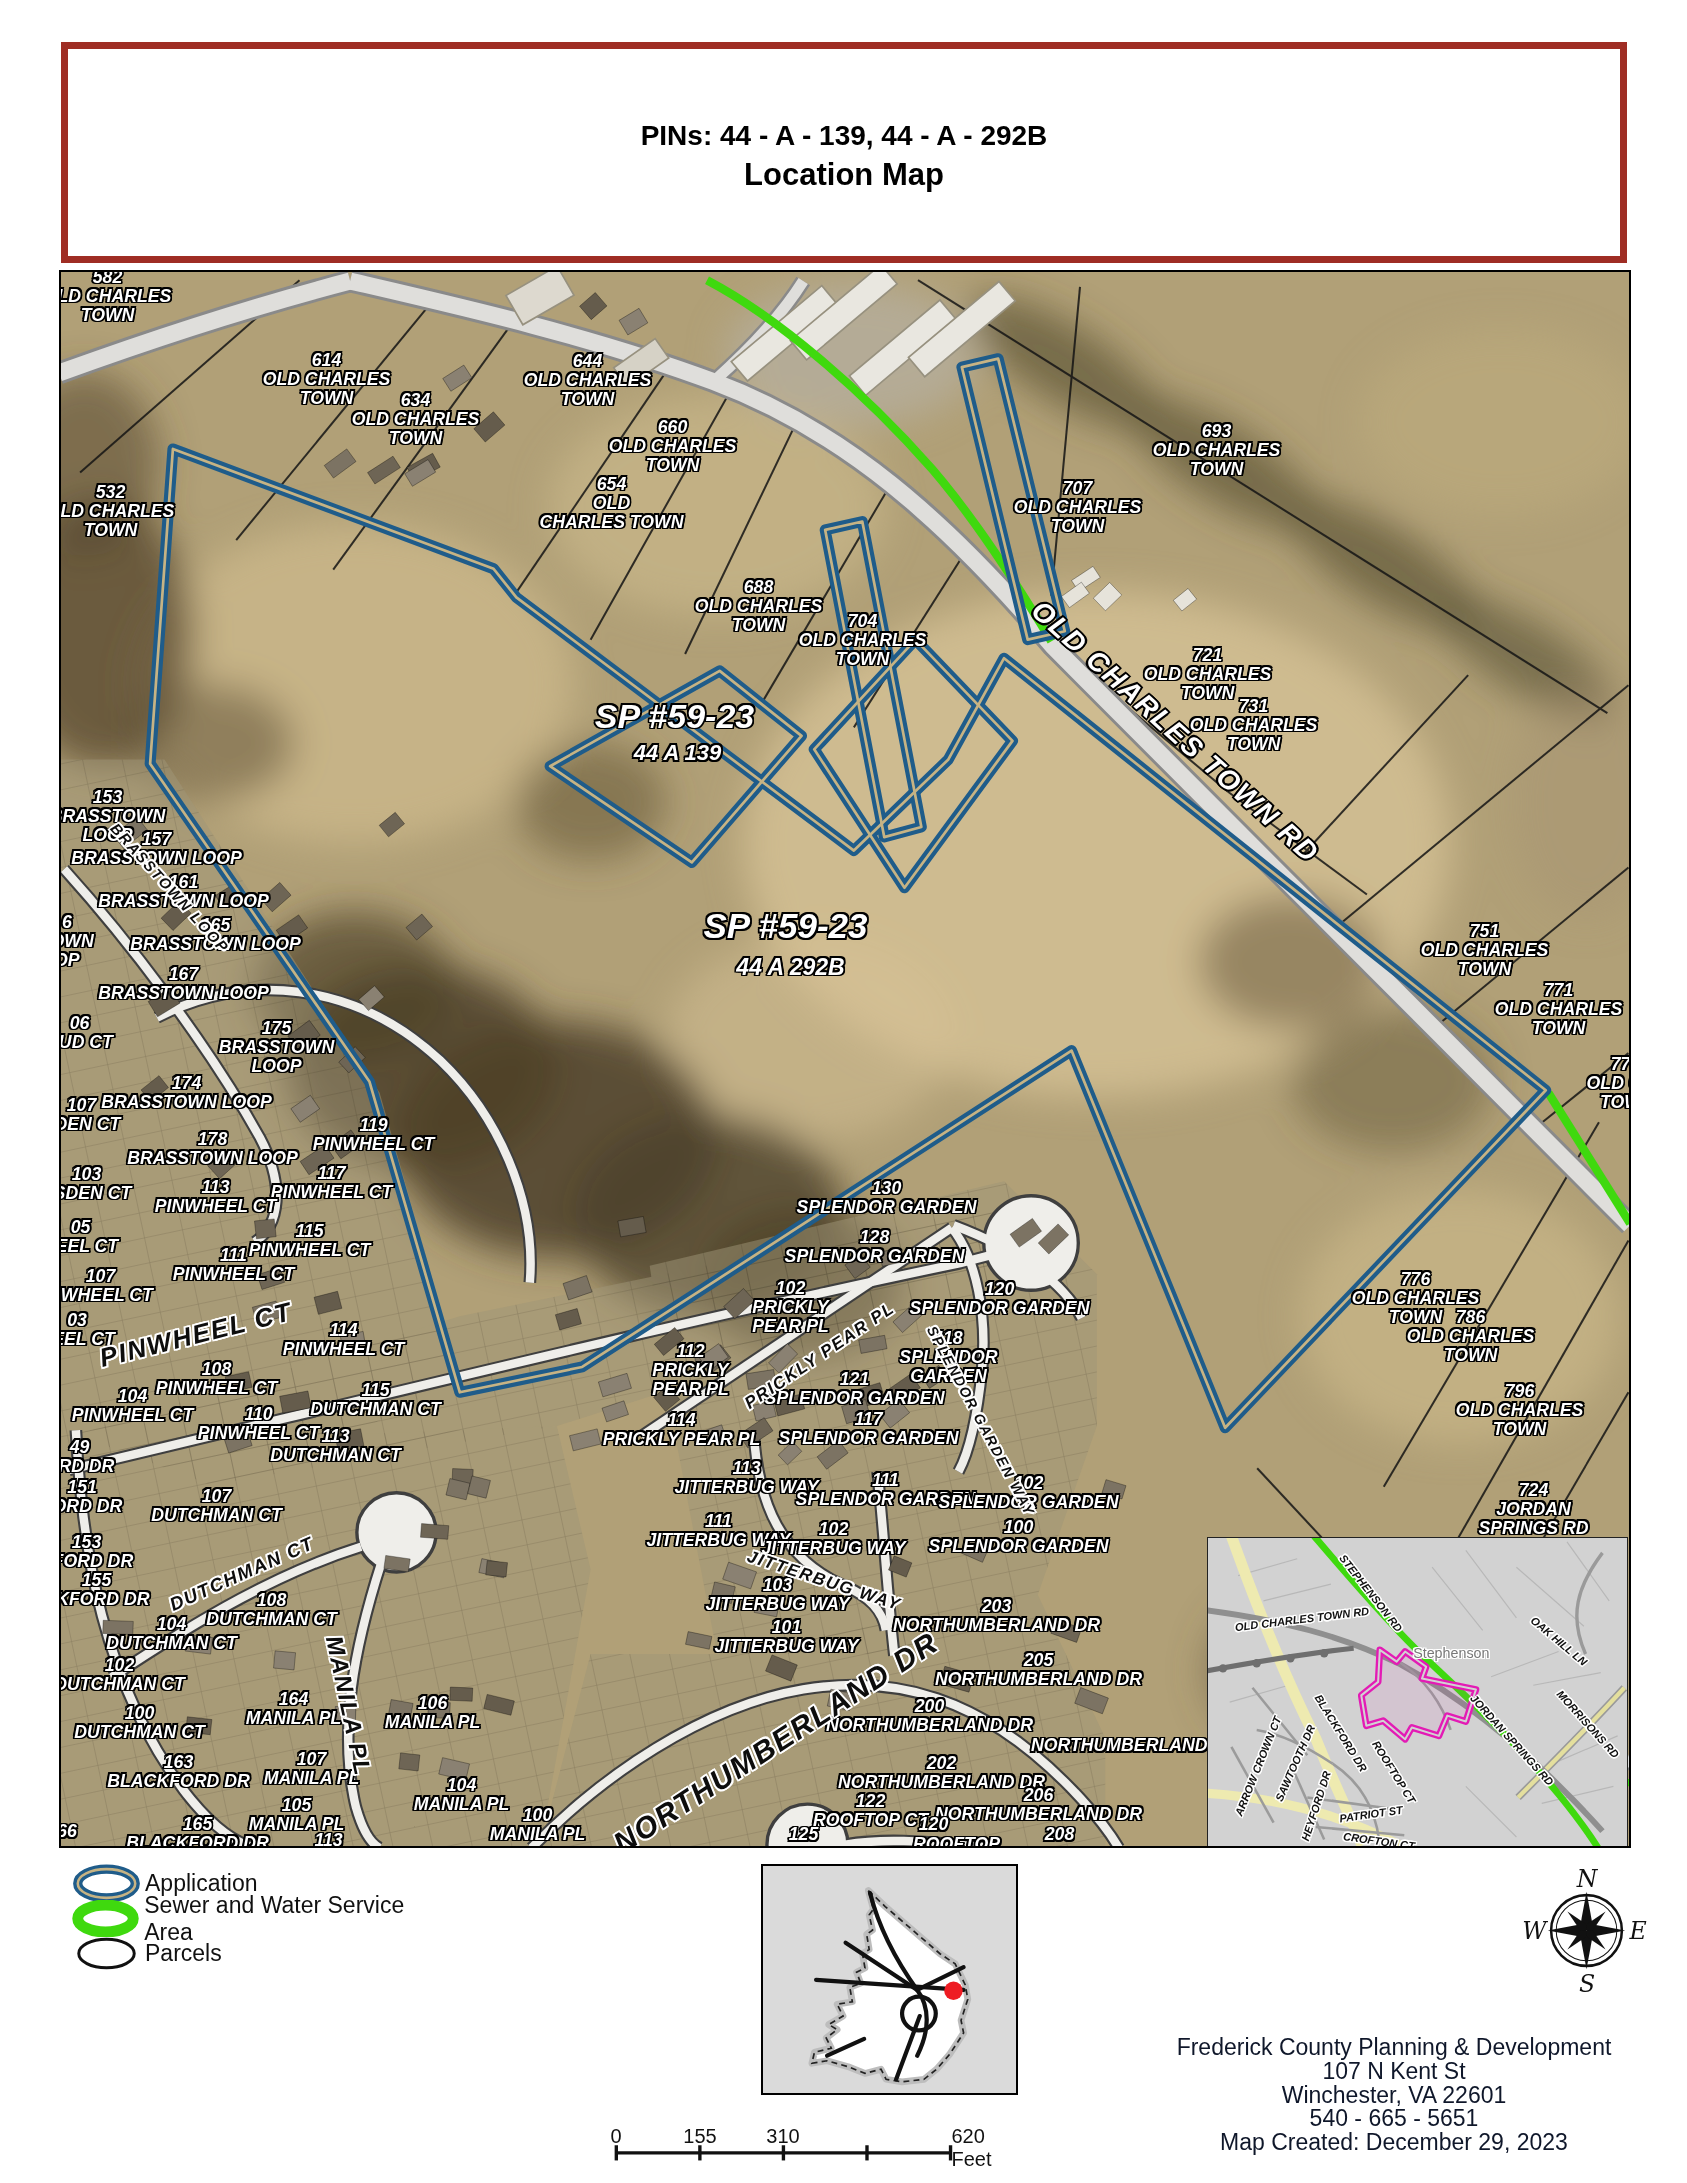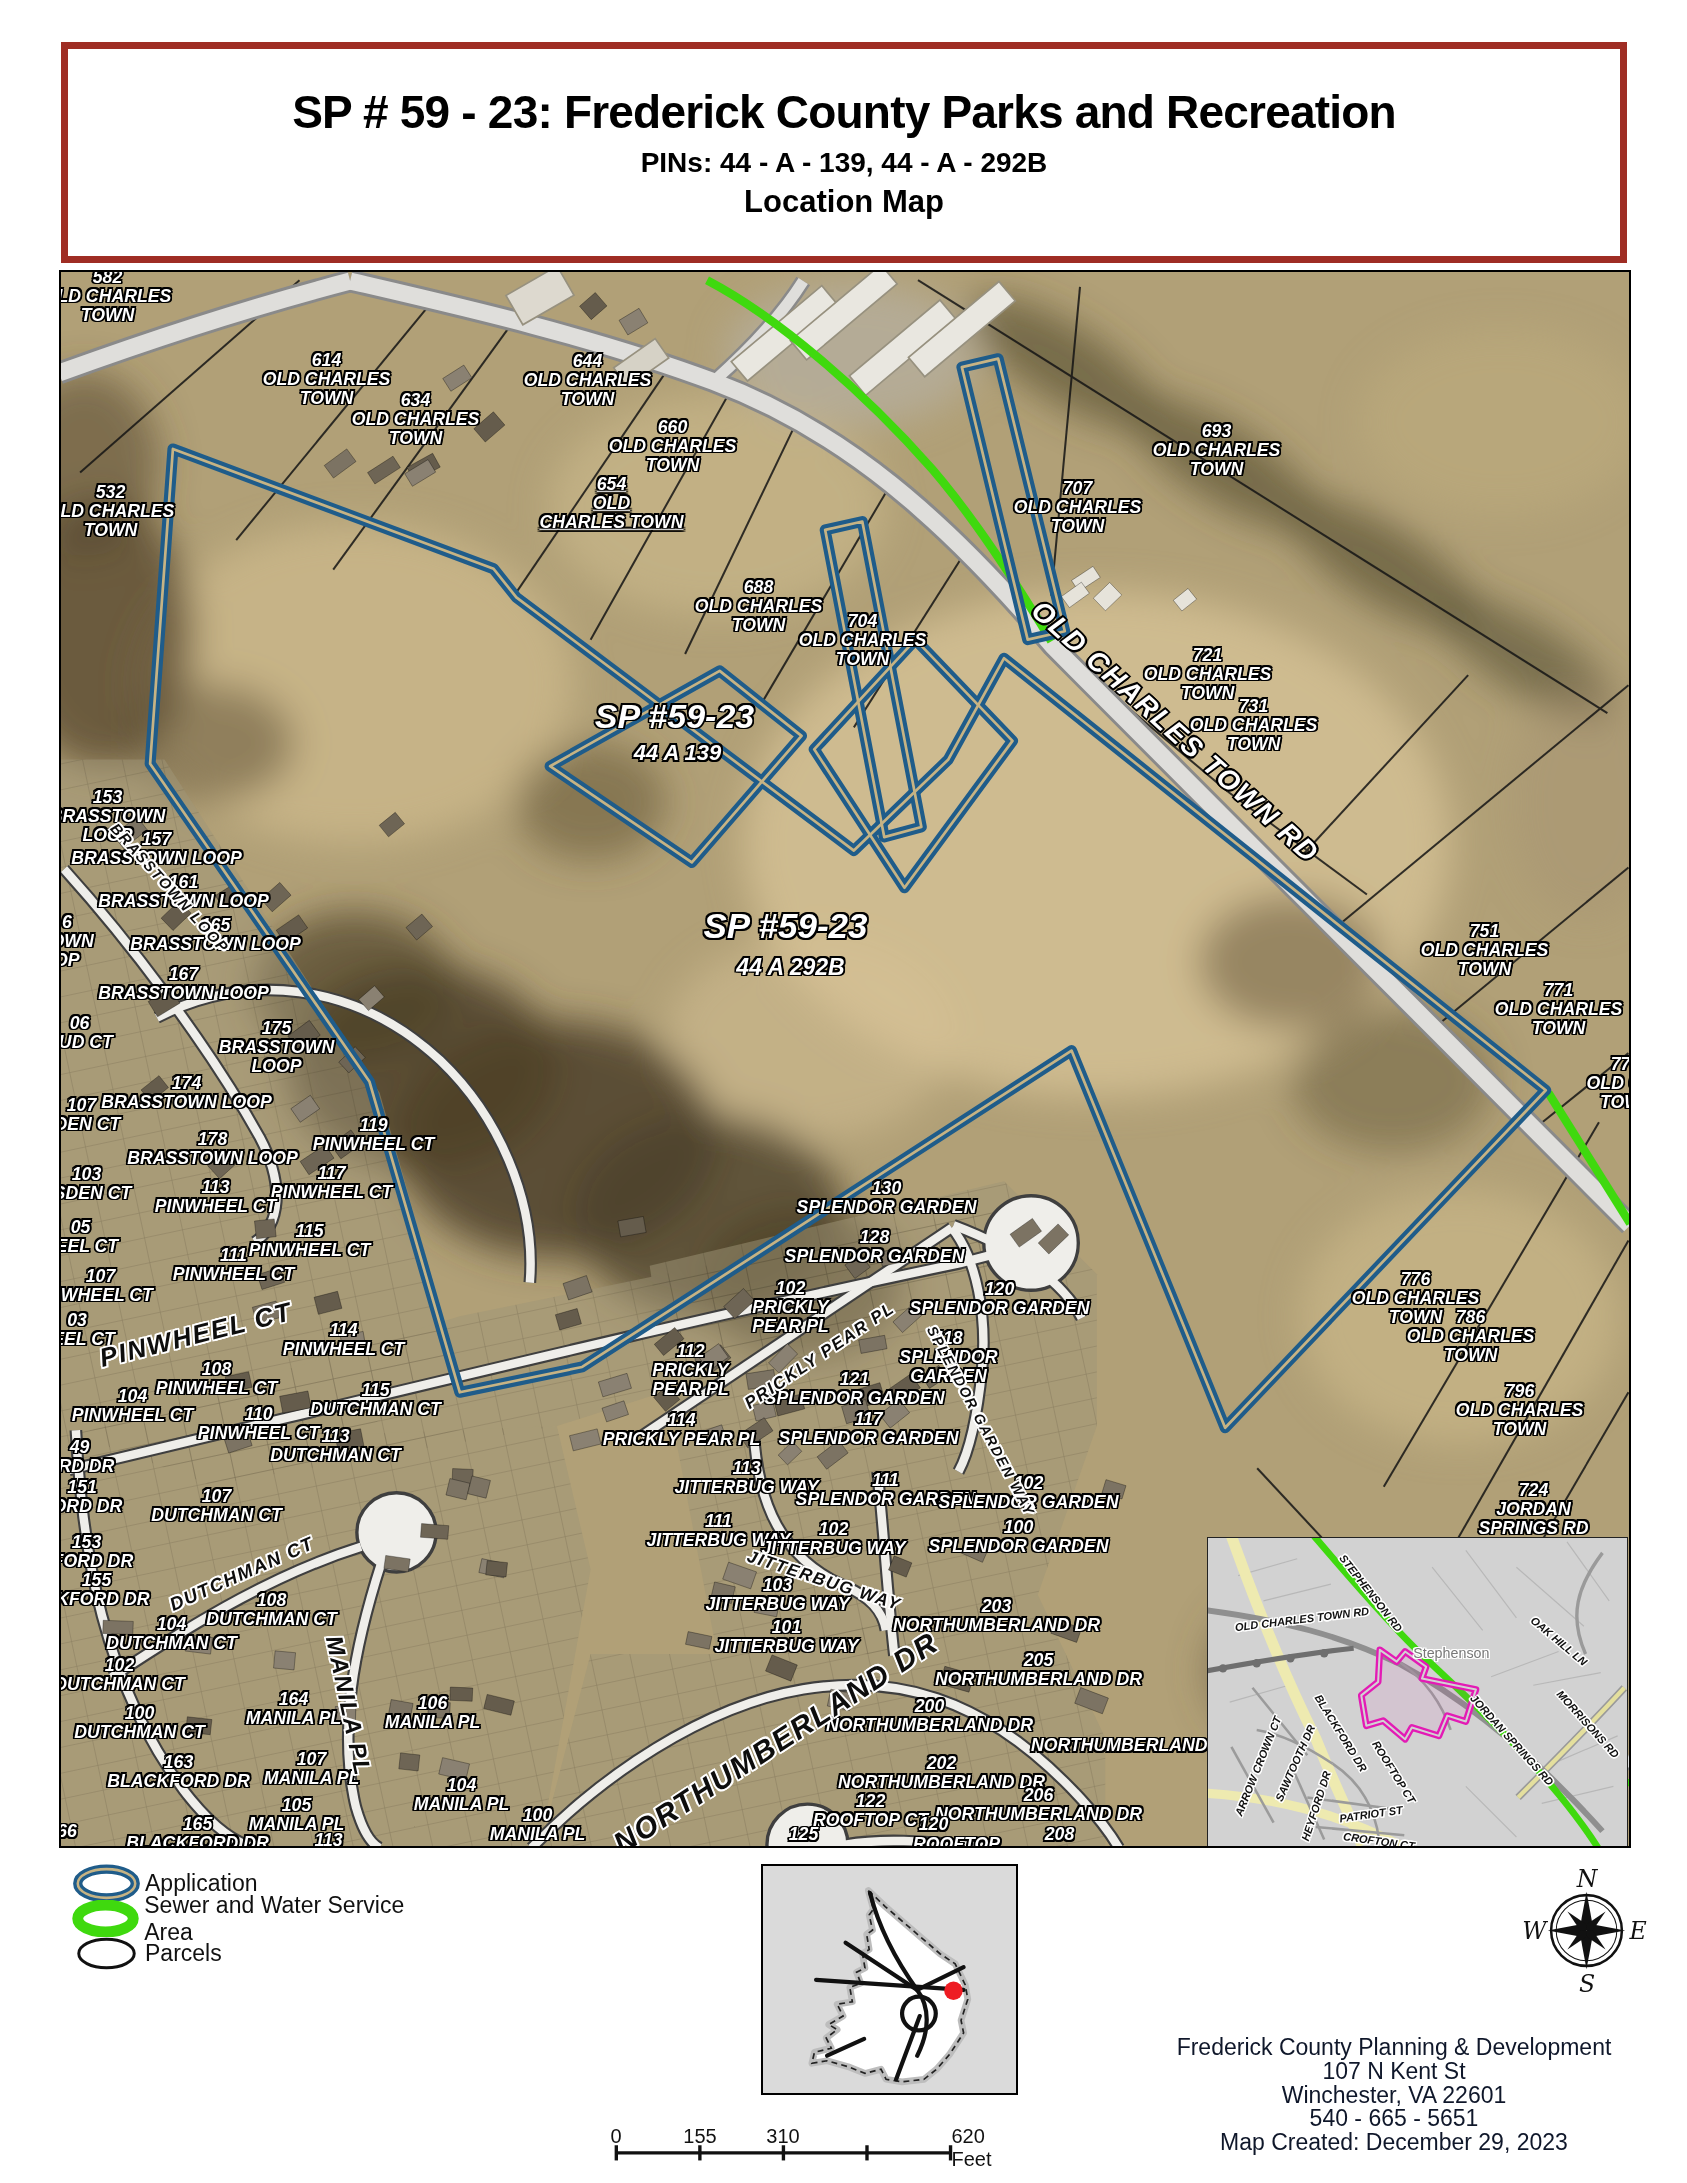--- a/index.html
+++ b/index.html
@@ -77,21 +77,20 @@
   .footer{position:absolute;left:1141px;top:2036px;width:506px;text-align:center;
     color:#0f172a;font-size:23px;line-height:23px}
   .footer div{margin-bottom:0.8px}
 </style>
 </head>
 <body>
 
 <div class="page">
 
   <header class="title-box">
-    <div class="t1">SP # 59 - 23: Frederick County Parks and Recreation</div>
     <div class="t2">PINs: 44 - A - 139, 44 - A - 292B</div>
     <div class="t4">Location Map</div>
   </header>
 
   <div id="map">
     <svg class="base" width="1572" height="1578" viewBox="70 320 1863 1870" xmlns="http://www.w3.org/2000/svg">
       <defs>
         <filter id="blur" x="-40%" y="-40%" width="180%" height="180%">
             <feGaussianBlur stdDeviation="22"></feGaussianBlur>
           </filter>
@@ -369,21 +368,21 @@
         <div class="plbl" style="left: 529px; top: 111px;">
           <div>644</div>
           <div>OLD CHARLES</div>
           <div>TOWN</div>
         </div>
         <div class="plbl" style="left: 614px; top: 177px;">
           <div>660</div>
           <div>OLD CHARLES</div>
           <div>TOWN</div>
         </div>
-        <div class="plbl" style="left: 553px; top: 234px; text-decoration: underline;">
+        <div class="plbl" style="left: 553px; top: 234px;">
           <div>654</div>
           <div>OLD</div>
           <div>CHARLES TOWN</div>
         </div>
         <div class="plbl" style="left: 52px; top: 242px;">
           <div>532</div>
           <div>OLD CHARLES</div>
           <div>TOWN</div>
         </div>
         <div class="plbl" style="left: 700px; top: 337px;">

